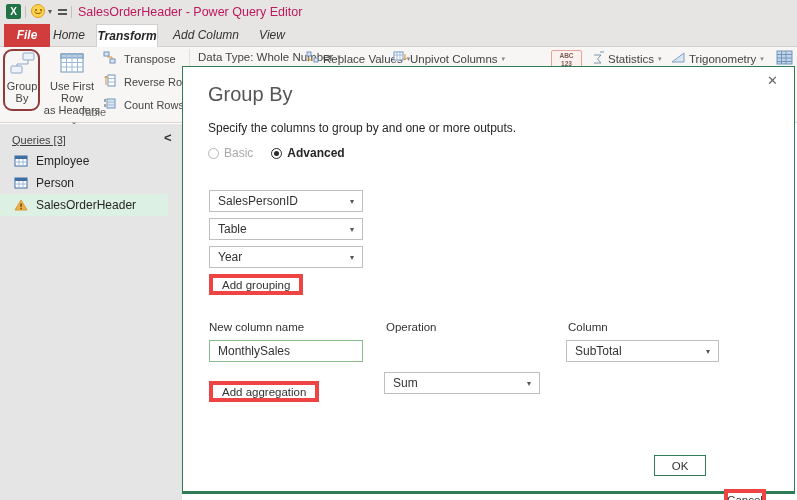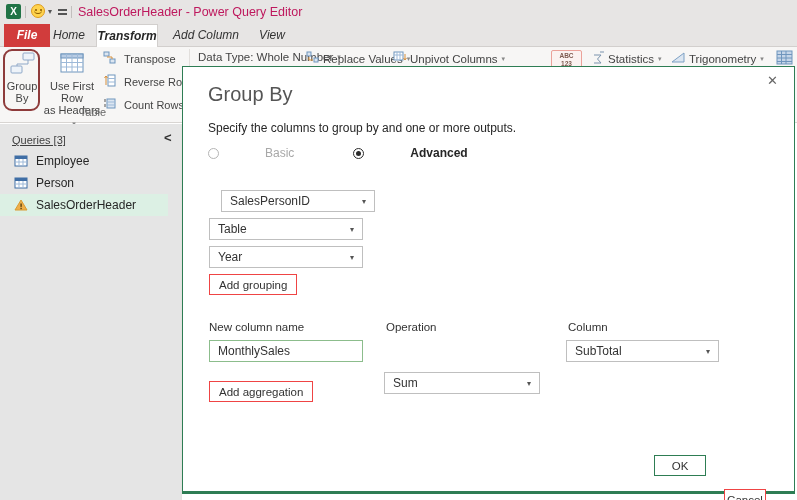--- a/index.html
+++ b/index.html
@@ -60,31 +60,31 @@
   .qrow { position:absolute; left:0; width:182px; height:22px; display:flex; align-items:center; font-size:12px; color:#262626; }
   .qrow .qicon { margin-left:14px; margin-right:8px; display:inline-flex; }
   .qrow.selected { background:#dcf0e4; width:168px; }
 
   
   .dialog { position:absolute; left:182px; top:66px; width:613px; height:428px; background:#fff;
     border:1px solid #2e7d54; border-bottom:3px solid #2e7d54; z-index:10; }
   .dlg-close { position:absolute; right:16px; top:6px; font-size:13px; color:#666; cursor:pointer; }
   .dlg-title { position:absolute; left:25px; top:16px; font-size:20px; color:#555; }
   .dlg-sub { position:absolute; left:25px; top:54px; font-size:12px; color:#262626; }
-  .radio-row { position:absolute; left:25px; top:79px; display:flex; align-items:center; font-size:12px;gap:41px; }
+  .radio-row { position:absolute; left:25px; top:79px; display:flex; align-items:center; font-size:12px; }
   .radio { width:11px; height:11px; border-radius:50%; border:1px solid #b5b5b5; background:#fff;
     display:inline-flex; align-items:center; justify-content:center; margin-right:5px; }
   .radio.sel { border-color:#2b2b2b; }
   .radio.sel .dot { width:5px; height:5px; border-radius:50%; background:#2b2b2b; }
   .radio-basic-lbl { color:#a8a8a8; margin-right:18px; }
   .radio-adv-lbl { color:#262626; font-weight:bold; }
   .dd { position:absolute; width:154px; height:22px; border:1px solid #bfbfbf; background:#fff;
     font-size:12px; color:#333; display:flex; align-items:center; padding:0 8px; cursor:default; }
   .dd .caret { margin-left:auto; font-size:8px; color:#555; }
-  .dlg-btn { position:absolute; background:#fff; border:1px solid #ef4444; font-size:11.5px; color:#333;
+  .dlg-btn { position:absolute; background:#fff; border:4px solid #ef4444; font-size:11.5px; color:#333;
     height:21px; display:flex; align-items:center; justify-content:center; cursor:pointer;
     font-family:"Liberation Sans", sans-serif; }
   .flabel { position:absolute; font-size:11.5px; color:#333; }
   .txtinput { position:absolute; left:26px; top:273px; width:154px; height:22px; border:1px solid #8cbd8c;
     font-size:12px; color:#333; padding:0 8px; outline:none; font-family:"Liberation Sans", sans-serif; }
   .btn-ok { left:471px; top:388px; width:52px; border:1px solid #2e7d54; }
   .btn-cancel { left:541px; top:388px; width:42px;margin-top:34px; }
   .btn-addgrp { left:26px; top:207px; padding:0 9px; }
   .btn-addagg { left:26px; top:314px; padding:0 9px; }
 </style>
@@ -288,21 +288,21 @@
 
     <div class="radio-row">
       <span class="radio"></span>
       <span class="radio-basic-lbl">Basic</span>
       <span class="radio sel">
           <span class="dot"></span>
         </span>
       <span class="radio-adv-lbl">Advanced</span>
     </div>
 
-    <div class="dd" style="left:38px; top:123px;">
+    <div class="dd" style="left:26px; top:123px;">
       <span>SalesPersonID</span>
       <span class="caret">▾</span>
     </div>
     <div class="dd" style="left:26px; top:151px;">
       <span>Table</span>
       <span class="caret">▾</span>
     </div>
     <div class="dd" style="left:26px; top:179px;">
       <span>Year</span>
       <span class="caret">▾</span>

